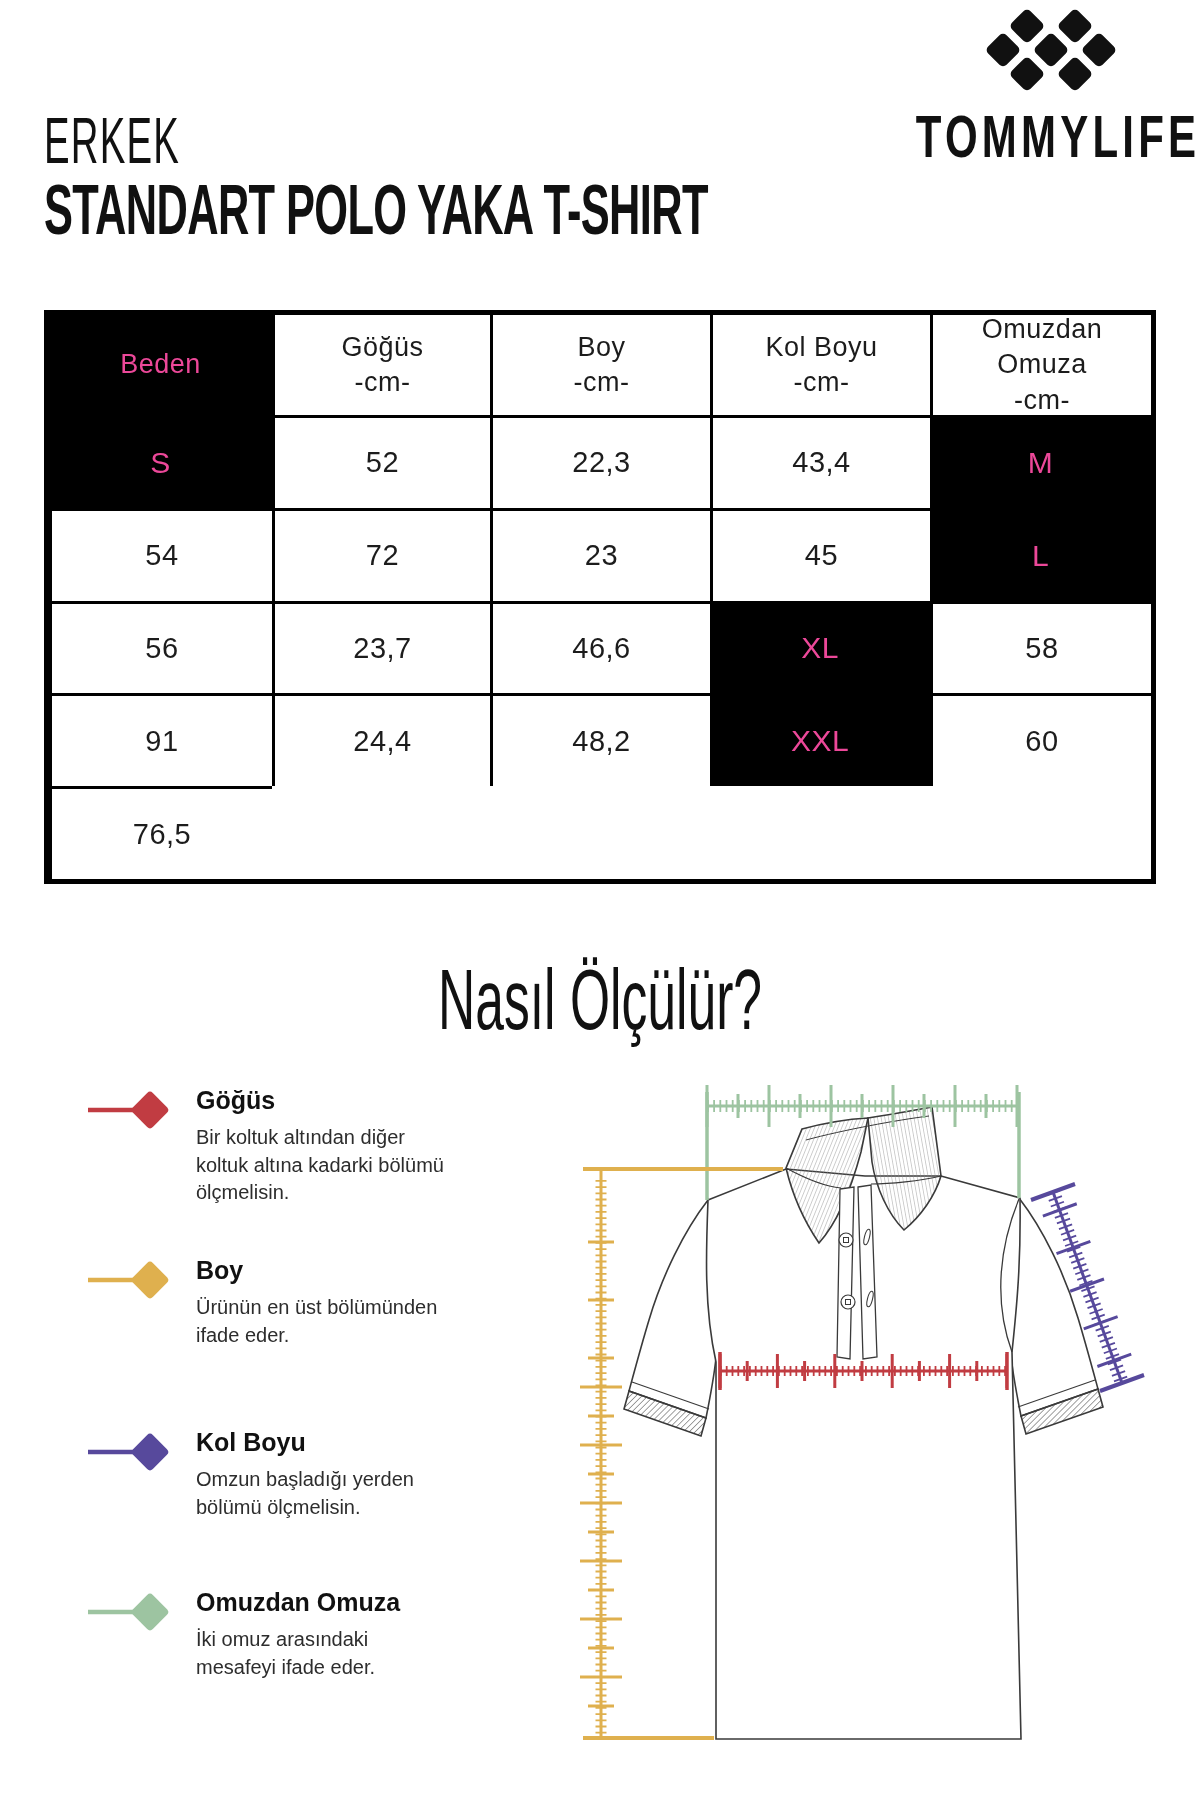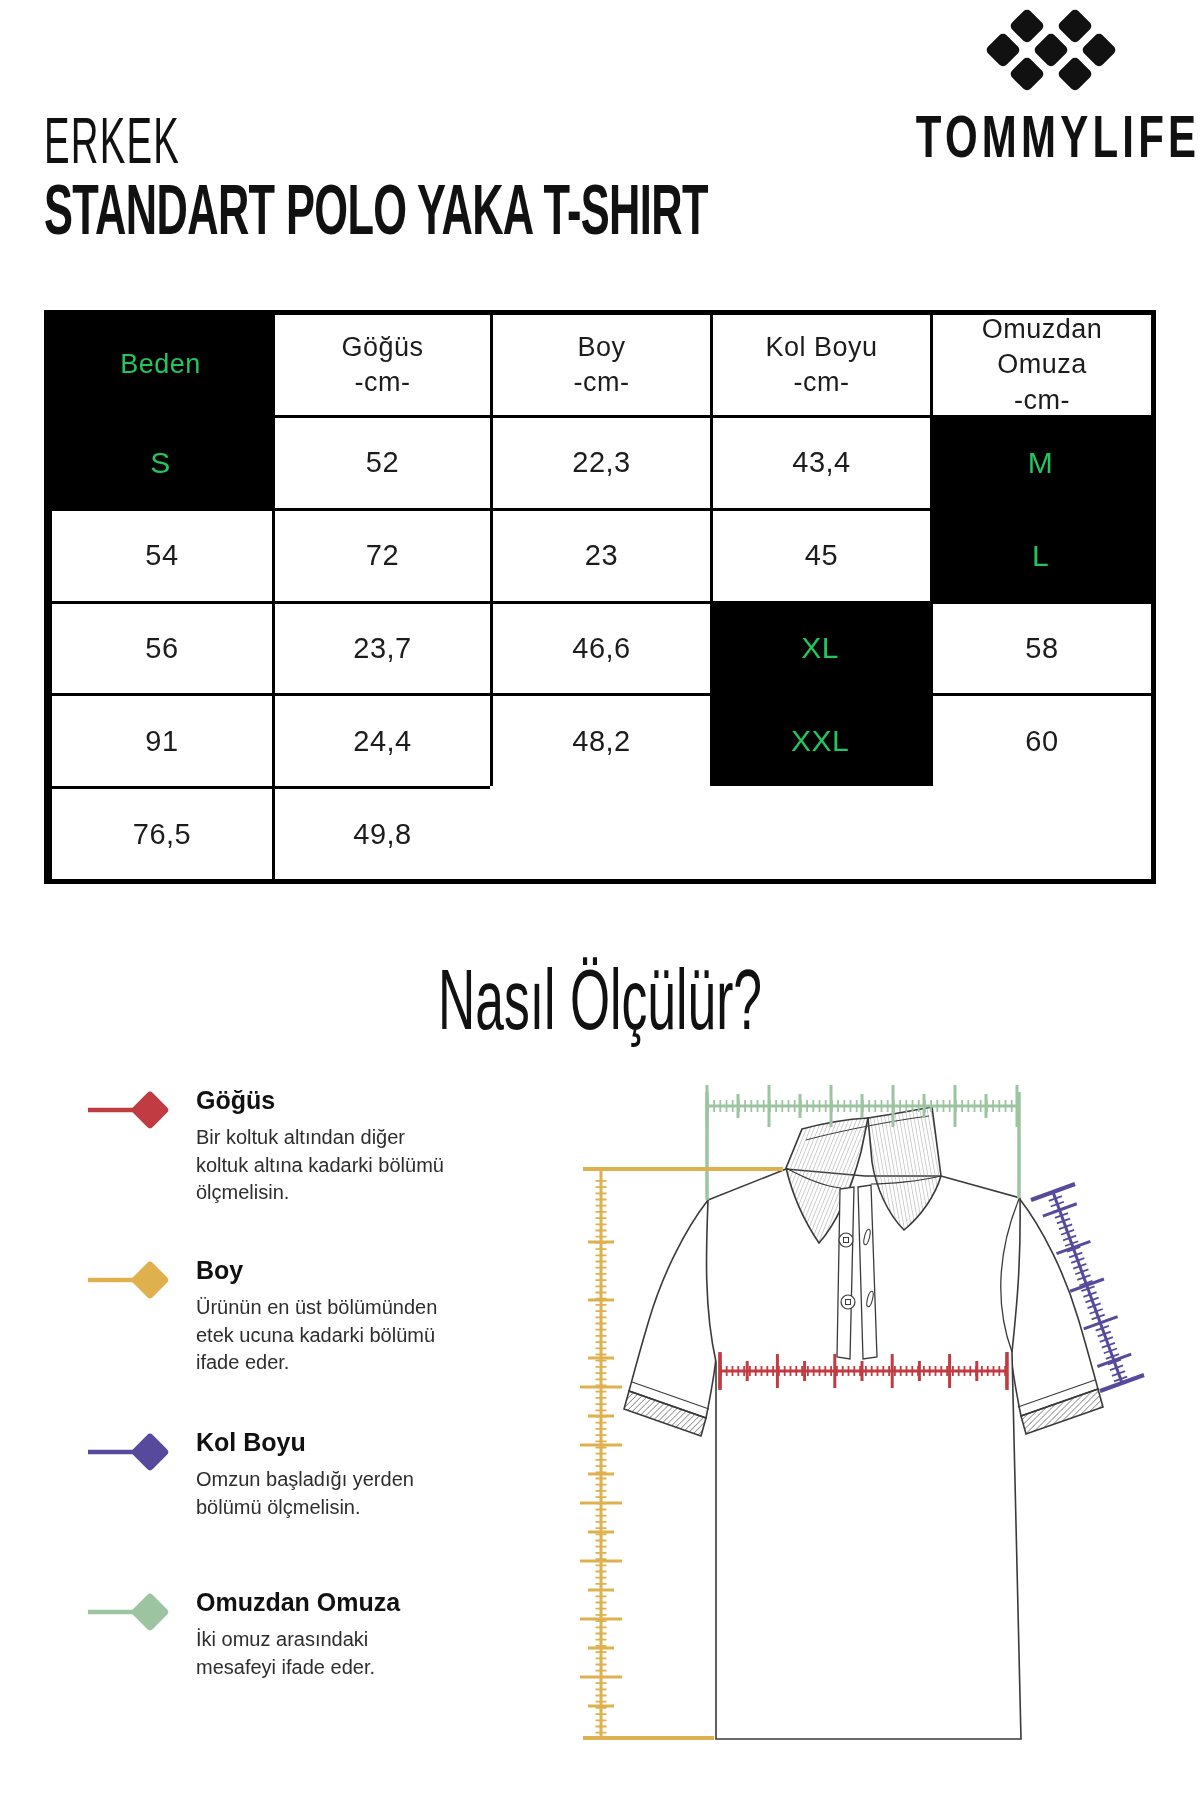--- a/index.html
+++ b/index.html
@@ -27,21 +27,21 @@
     position:absolute; left:44px; top:310px; width:1112px; height:574px;
     border:5px solid #000; display:grid;
     grid-template-columns:223px 218px 220px 220px 1fr;
     grid-template-rows:100px repeat(5, 1fr);
   }
   .cell {
     display:flex; flex-direction:column; align-items:center; justify-content:center;
     border-left:3px solid #000; border-top:3px solid #000; background:#fff;
     font-size:28px; color:#1c1c1c; text-align:center; letter-spacing:.5px;
   }
-  .cell.first-col { border-left:none; background:#000; color:#22c55e; border-top-color:#000; }
+  .cell.first-col { border-left:none; background:#000; color:#ec4899; border-top-color:#000; }
   .cell.head-row { border-top:none; font-size:27px; line-height:1.3; }
   .cell.head-row .unit:empty { display:none; }
   .cell.size-cell { font-size:30px; }
   .cell.value-cell { font-size:29px;text-align:right; }
   .head-label { max-width:180px; }
   
   .howto-title {
     position:absolute; left:0; top:950px; width:1200px; text-align:center;
     font-size:86px; font-weight:400; transform:scaleX(.60); transform-origin:center top;
     white-space:nowrap; color:#111;
@@ -114,21 +114,20 @@
 
     <div class="cell first-col size-cell">XL</div>
     <div class="cell value-cell">58</div>
     <div class="cell value-cell">91</div>
     <div class="cell value-cell">24,4</div>
     <div class="cell value-cell">48,2</div>
 
     <div class="cell first-col size-cell">XXL</div>
     <div class="cell value-cell">60</div>
     <div class="cell value-cell">76,5</div>
-    <div class="cell value-cell">49,8</div>
   </div>
 
   <div class="howto-title">Nasıl Ölçülür?</div>
 
   <svg class="legend-item-marker" style="top:1082px" viewBox="0 0 84 56">
     <line x1="0" y1="28" x2="46" y2="28" stroke-width="4.5" stroke="#C13C42"></line>
     <rect x="48" y="14" width="28" height="28" rx="4" transform="rotate(45 62 28)" fill="#C13C42"></rect>
   </svg>
   <div class="legend-text" style="top:1086px">
     <div class="legend-title">Göğüs</div>
@@ -140,21 +139,20 @@
   </div>
 
   <svg class="legend-item-marker" style="top:1252px" viewBox="0 0 84 56">
     <line x1="0" y1="28" x2="46" y2="28" stroke-width="4.5" stroke="#DFB04E"></line>
     <rect x="48" y="14" width="28" height="28" rx="4" transform="rotate(45 62 28)" fill="#DFB04E"></rect>
   </svg>
   <div class="legend-text" style="top:1256px">
     <div class="legend-title">Boy</div>
     <div class="legend-desc">
       <div>Ürünün en üst bölümünden</div>
-      <div>etek ucuna kadarki bölümü</div>
       <div>ifade eder.</div>
     </div>
   </div>
 
   <svg class="legend-item-marker" style="top:1424px" viewBox="0 0 84 56">
     <line x1="0" y1="28" x2="46" y2="28" stroke-width="4.5" stroke="#57499C"></line>
     <rect x="48" y="14" width="28" height="28" rx="4" transform="rotate(45 62 28)" fill="#57499C"></rect>
   </svg>
   <div class="legend-text" style="top:1428px">
     <div class="legend-title">Kol Boyu</div>

